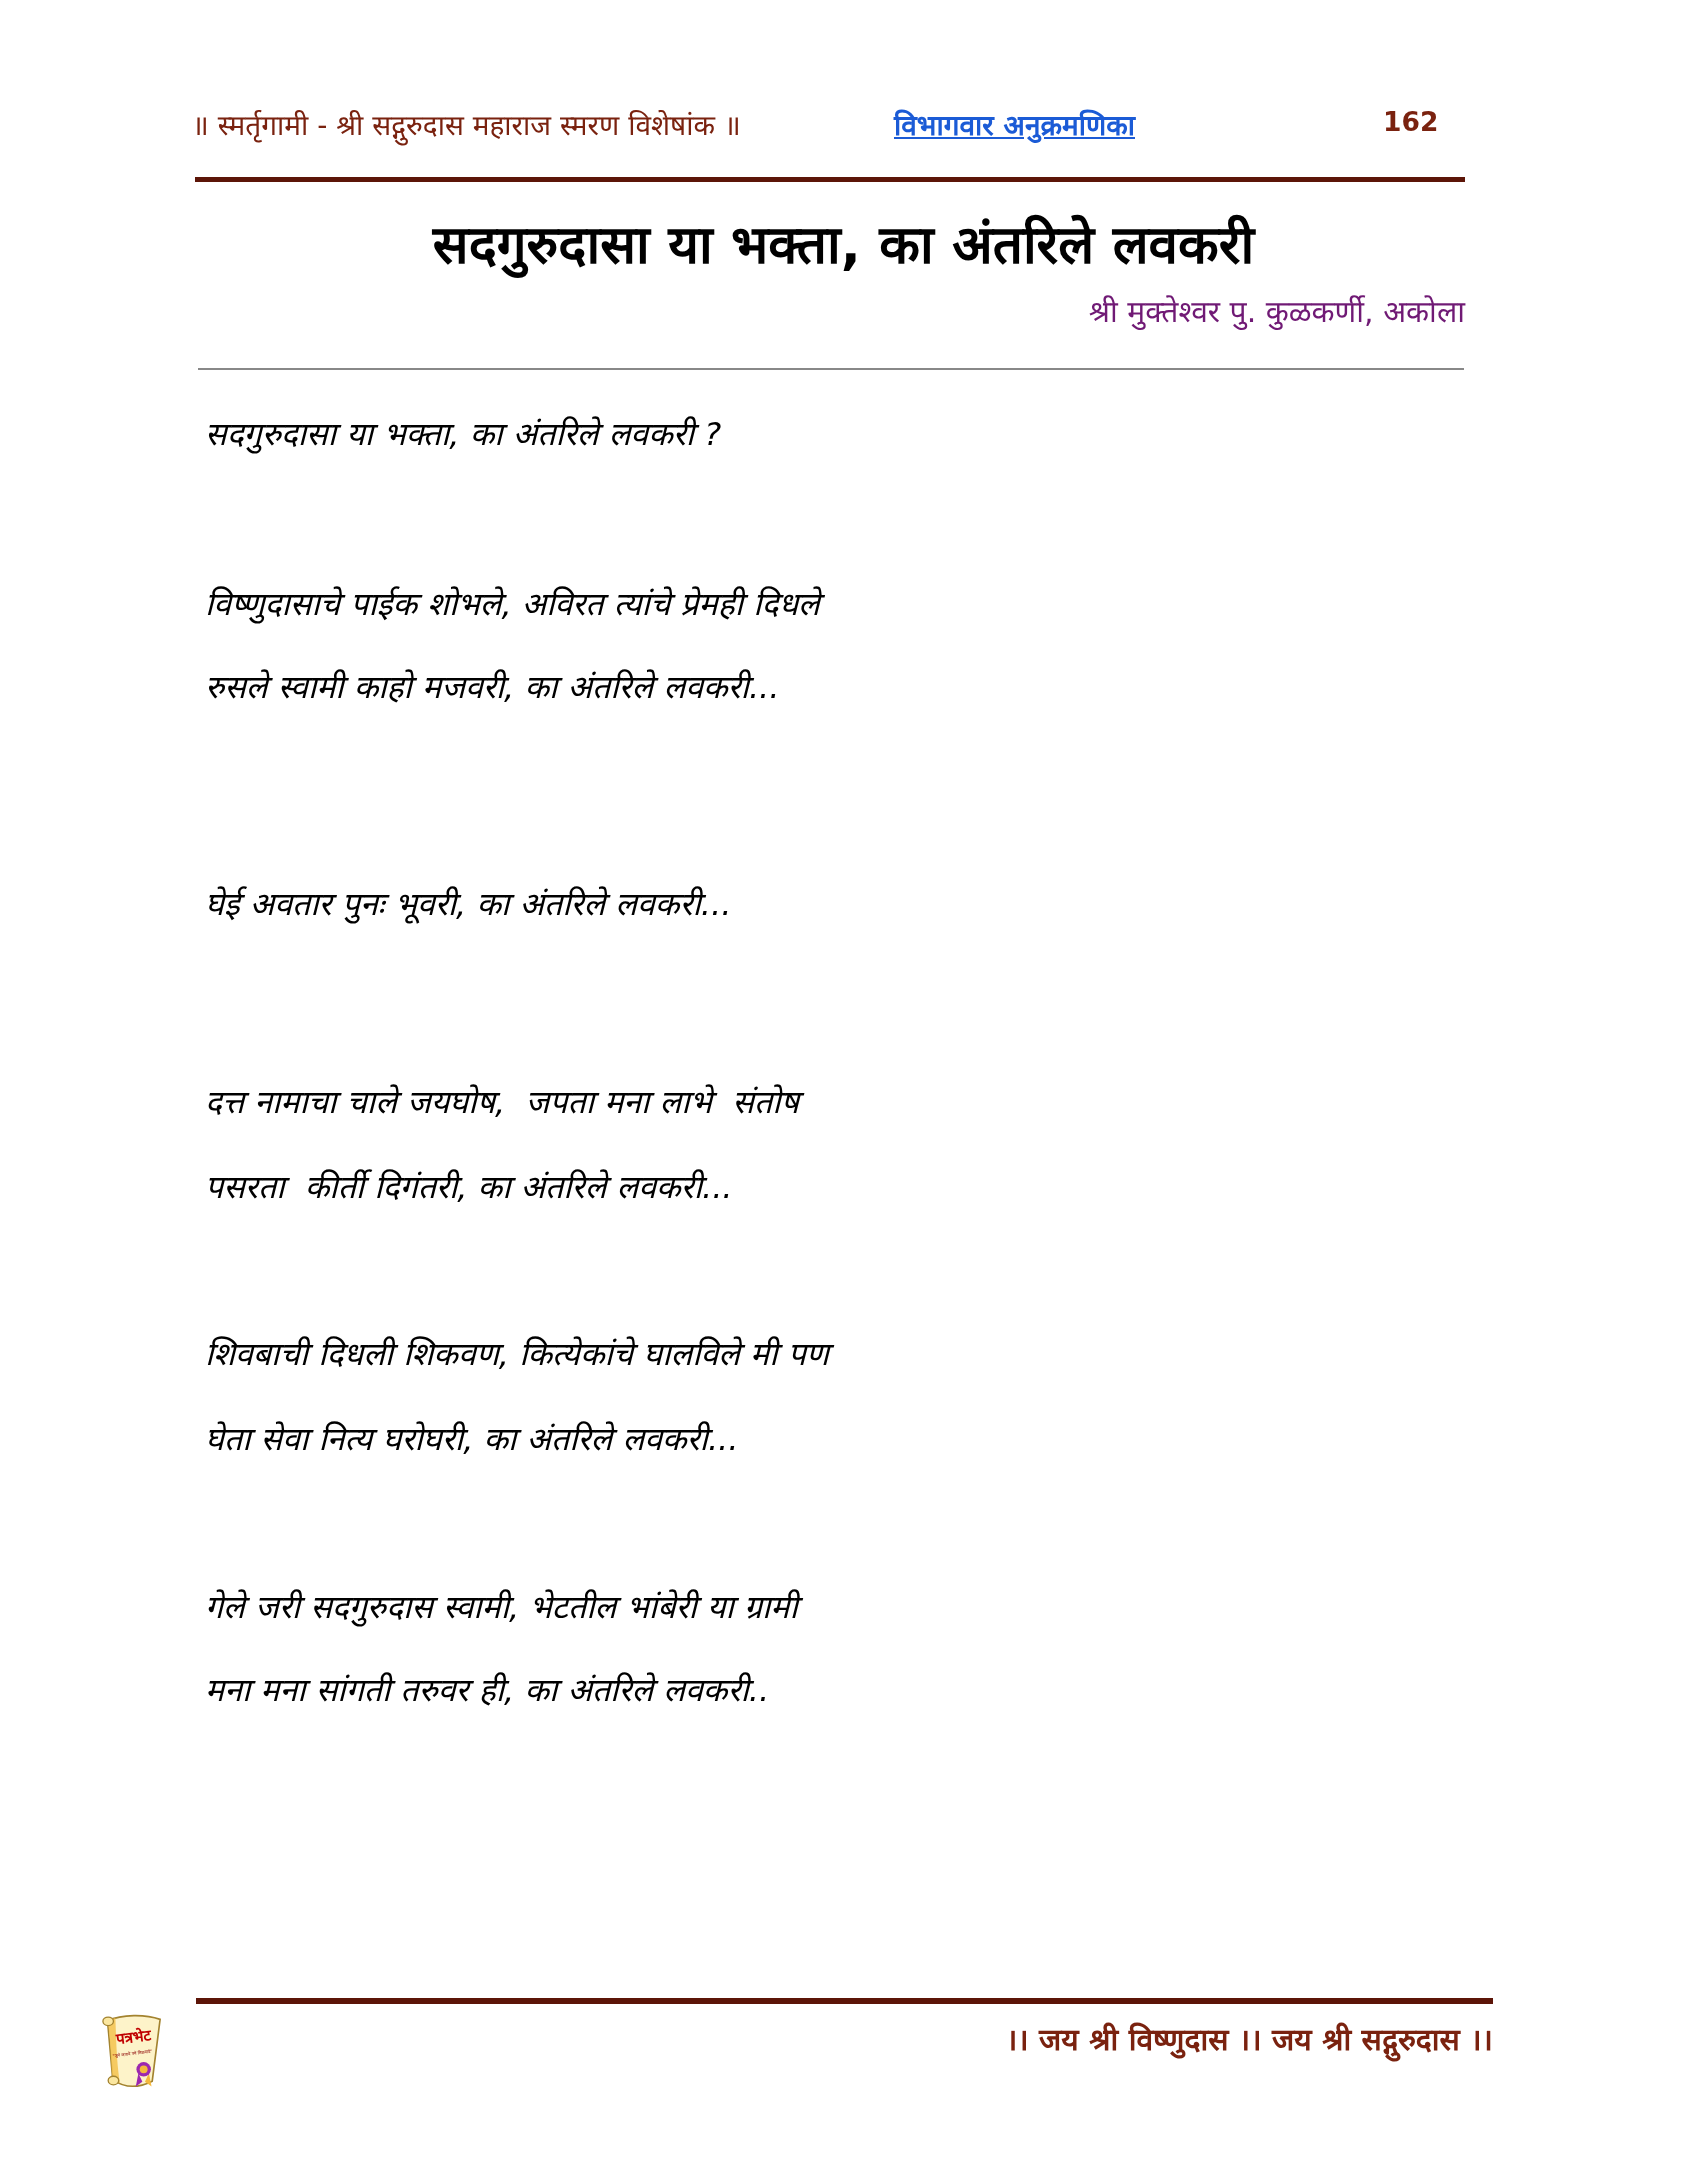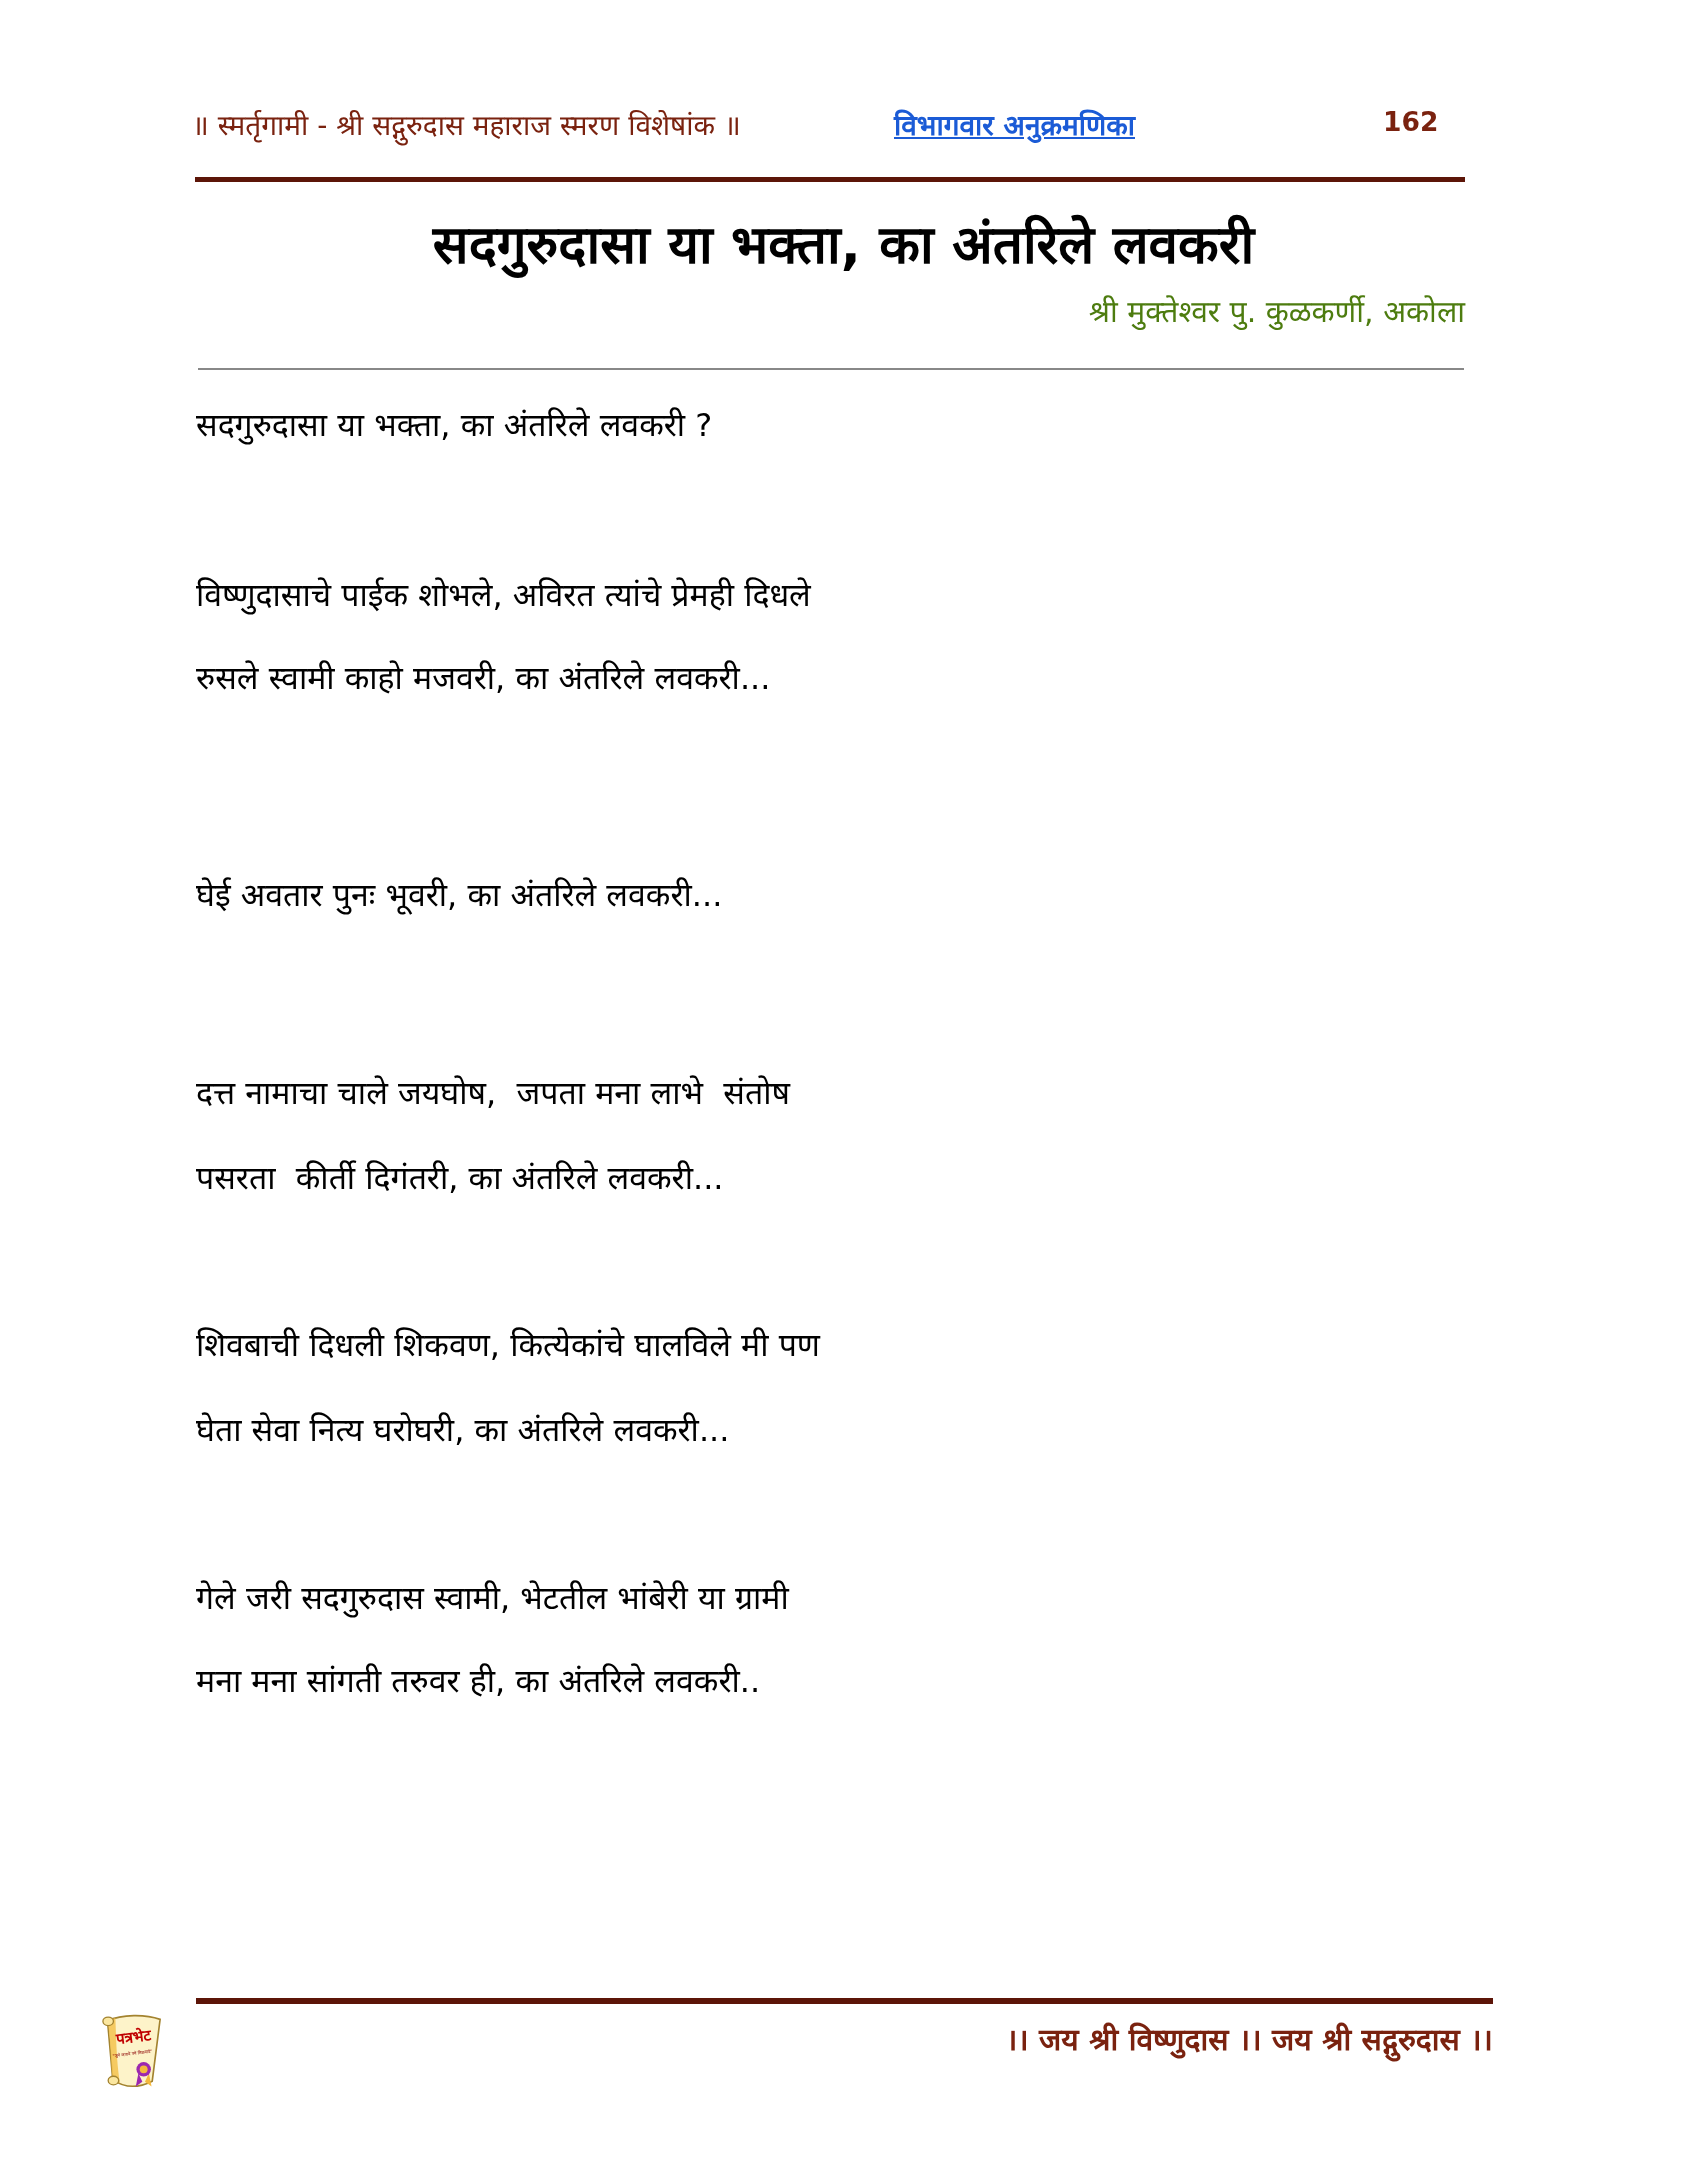--- a/index.html
+++ b/index.html
@@ -32,31 +32,32 @@
   }
   
   .title {
     position: absolute; left: 0; top: 206px; width: 1687px; margin: 0;
     text-align: center;
     font-size: 53px; font-weight: bold; color: #000000;
     white-space: nowrap;
   }
   .author {
     position: absolute; right: 222px; top: 290px;
-    font-size: 30px; color: #4d7c0f; white-space: nowrap;
+    font-size: 30px; color: #701a75; white-space: nowrap;
   }
   .divider {
     position: absolute; left: 198px; top: 368px;
     width: 1266px; height: 2px; background: #888888;
   }
   
   .pline {
-    position: absolute; left: 192px; margin: 4px;
+    position: absolute; left: 192px; margin: 13px;
     font-size: 32px; color: #000000;
     white-space: pre-wrap;
+    font-style: italic;
   }
   
   .rule-bottom {
     position: absolute; left: 196px; top: 1998px;
     width: 1297px; height: 6px; background: #5C1508;
   }
   .blessing {
     position: absolute; right: 194px; top: 2018px;
     font-size: 30px; font-weight: bold; color: #7A220F;
     white-space: nowrap;

